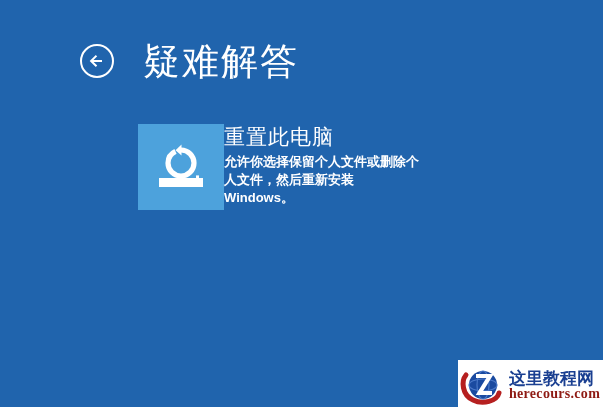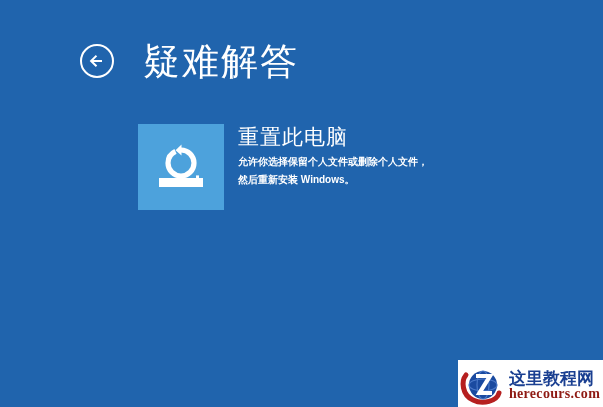--- a/index.html
+++ b/index.html
@@ -72,34 +72,33 @@
     height: 86px;
     flex: 0 0 auto;
     background: #4da2dc;
     display: flex;
     align-items: center;
     justify-content: center;
   }
   .tile-icon svg { display: block; }
 
   .tile-text {
-    margin-left: 14px;
     padding-top: 1px;
     min-width: 0;
   }
   .tile-title {
     color: #ffffff;
     font-size: 21px;
     line-height: 24px;
     letter-spacing: 1px;
     white-space: nowrap;
   }
   .tile-desc {
     color: #ffffff;
-    font-size: 10px;
+    font-size: 13px;
     line-height: 18px;
     margin-top: 4px;
     max-width: 196px;
     font-weight: bold;
   }
 
   .tile-gap { height: 22px; }
 
   
   .watermark {

